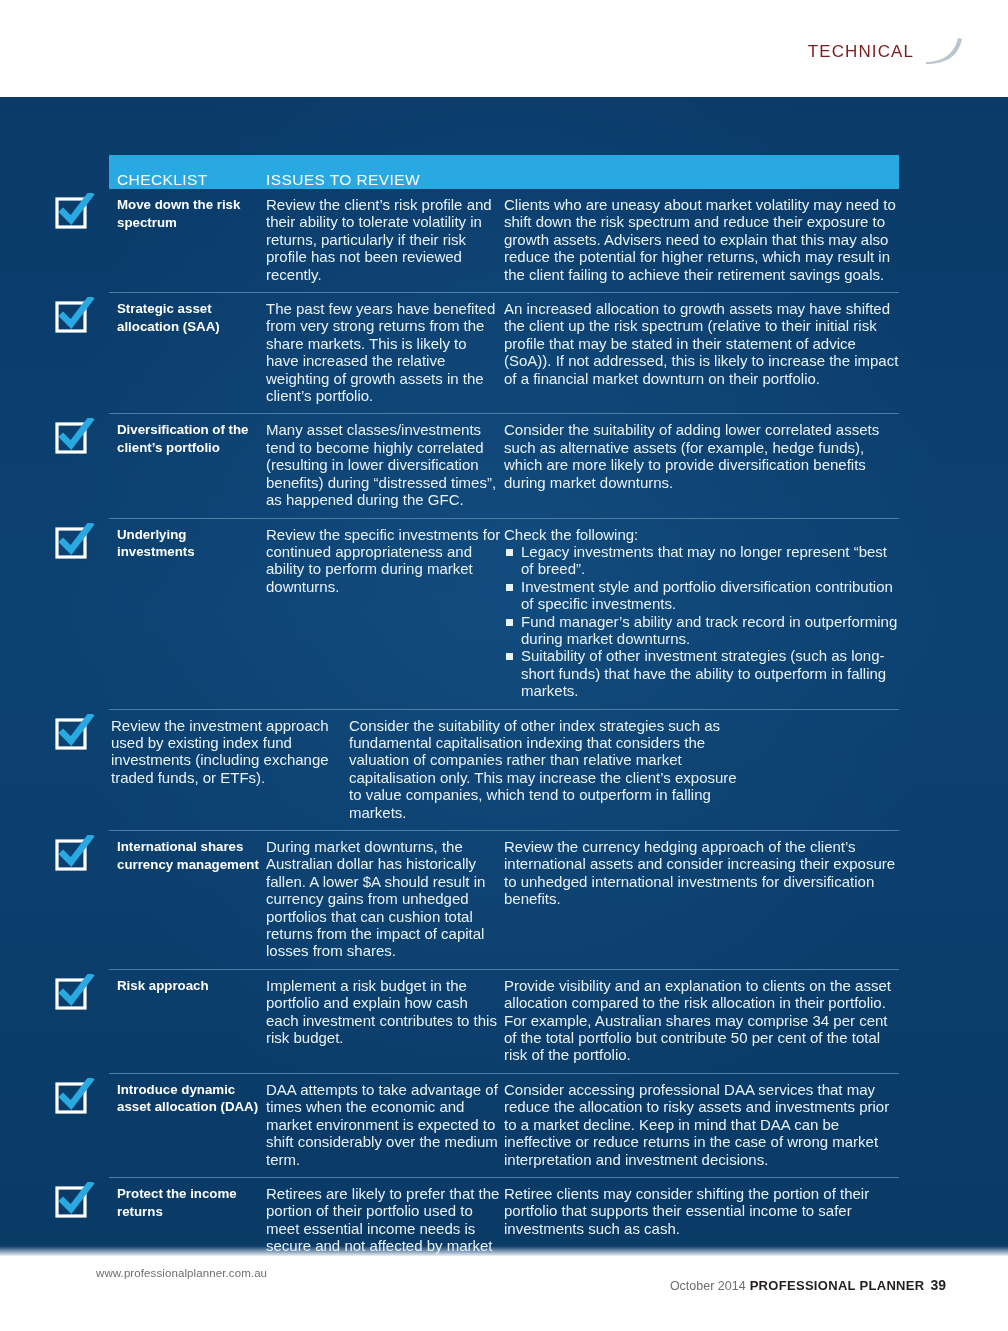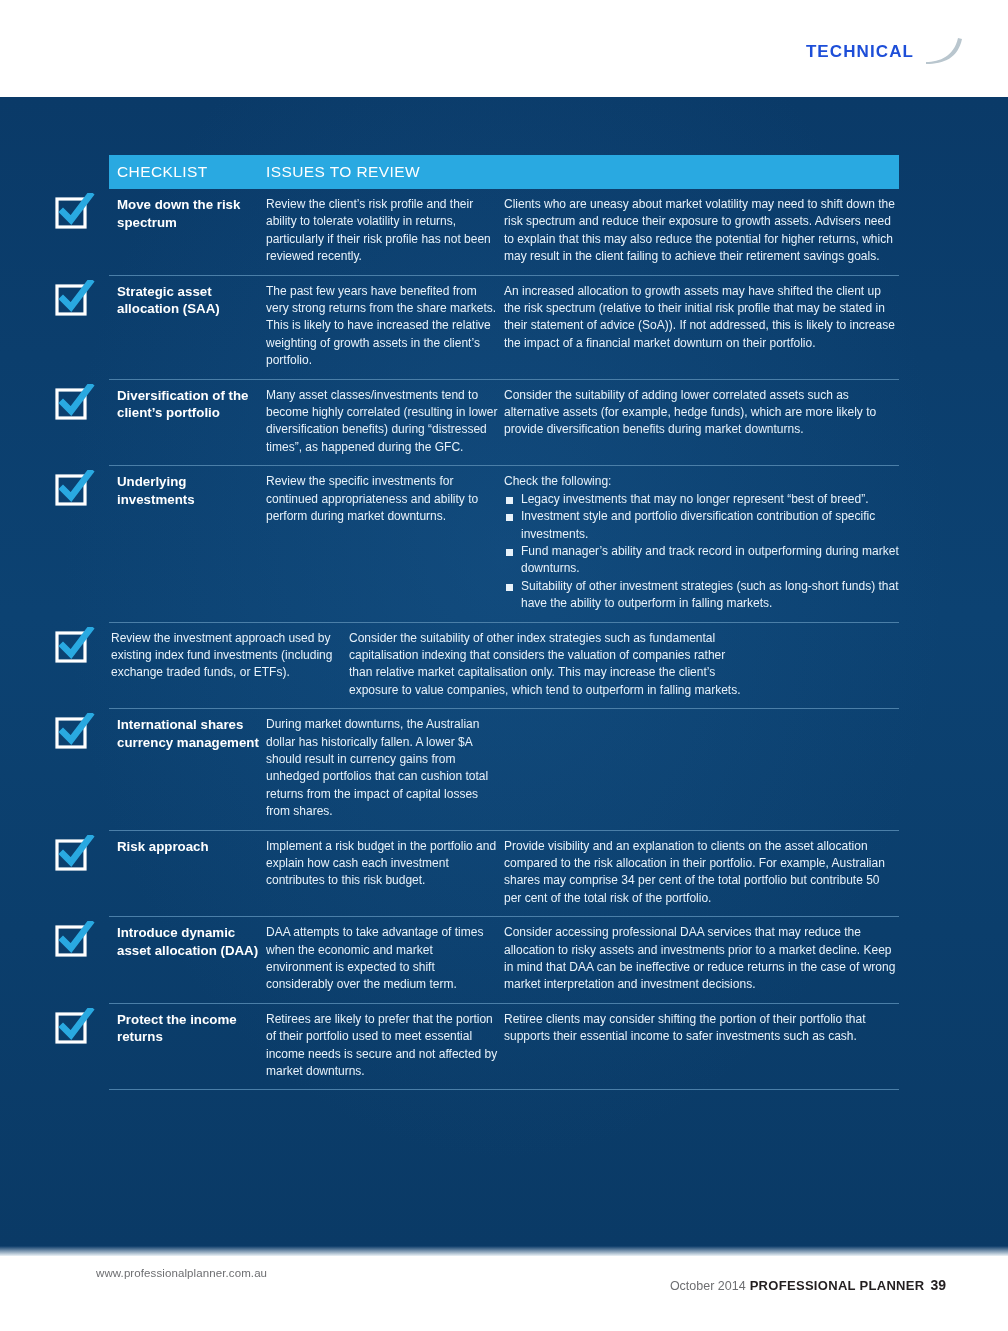--- a/index.html
+++ b/index.html
@@ -17,23 +17,23 @@
   .page-header {
     height: 97px;
     background: #ffffff;
     position: relative;
   }
   .header-kicker {
     position: absolute;
     right: 94px;
     top: 42px;
     font-size: 17px;
-    font-weight: bold;
+    font-weight: normal;
     letter-spacing: 1.1px;
-    color: #1d4ed8;
+    color: #7f1d1d;
     font-family: "Liberation Sans", sans-serif;
   }
   .header-swoosh {
     position: absolute;
     right: 46px;
     top: 36px;
     width: 38px;
     height: 28px;
     overflow: hidden;
   }
@@ -59,21 +59,21 @@
     position: relative;
     margin: 0 auto;
     width: 790px;
     padding-left: 0;
   }
 
   .table-head {
     display: flex;
     background: #29a9e1;
     height: 34px;
-    align-items: center;
+    align-items: flex-end;
   }
   .table-head .th {
     color: #ffffff;
     font-size: 15.5px;
     letter-spacing: .4px;
     font-family: "Liberation Sans", sans-serif;
   }
 
   .col-1 { width: 155px; padding-left: 8px; }
   .col-2 { width: 238px; padding-left: 2px; }
@@ -82,21 +82,21 @@
   .row {
     display: flex;
     position: relative;
     border-bottom: 1.6px solid #4b7fa8;
     padding-top: 7px;
     padding-bottom: 9px;
   }
   .row:last-child { border-bottom: 1.6px solid #4b7fa8; }
 
   .cell {
-    font-size: 12px;
+    font-size: 15px;
     line-height: 17.4px;
     color: #e8f2fa;
   }
   .cell.title {
     font-weight: bold;
     color: #ffffff;
     font-size: 13.3px;
     line-height: 17.6px;
   }
 
@@ -245,20 +245,21 @@
 
     <div class="row">
       <div class="check-marker">
         <svg width="42" height="38" viewBox="0 0 42 38">
           <rect x="3" y="6" width="28" height="28" fill="none" stroke="#ffffff" stroke-width="3.2"></rect>
           <path d="M9 19 L17 27 L36 2" fill="none" stroke="#29a9e1" stroke-width="6.5" stroke-linecap="square"></path>
         </svg>
       </div>
       <div class="cell title col-1">International shares currency management</div>
       <div class="cell col-2">During market downturns, the Australian dollar has historically fallen. A lower $A should result in currency gains from unhedged portfolios that can cushion total returns from the impact of capital losses from shares.</div>
+      <div class="cell col-3">Review the currency hedging approach of the client’s international assets and consider increasing their exposure to unhedged international investments for diversification benefits.</div>
     </div>
 
     <div class="row">
       <div class="check-marker">
         <svg width="42" height="38" viewBox="0 0 42 38">
           <rect x="3" y="6" width="28" height="28" fill="none" stroke="#ffffff" stroke-width="3.2"></rect>
           <path d="M9 19 L17 27 L36 2" fill="none" stroke="#29a9e1" stroke-width="6.5" stroke-linecap="square"></path>
         </svg>
       </div>
       <div class="cell title col-1">Risk approach</div>

